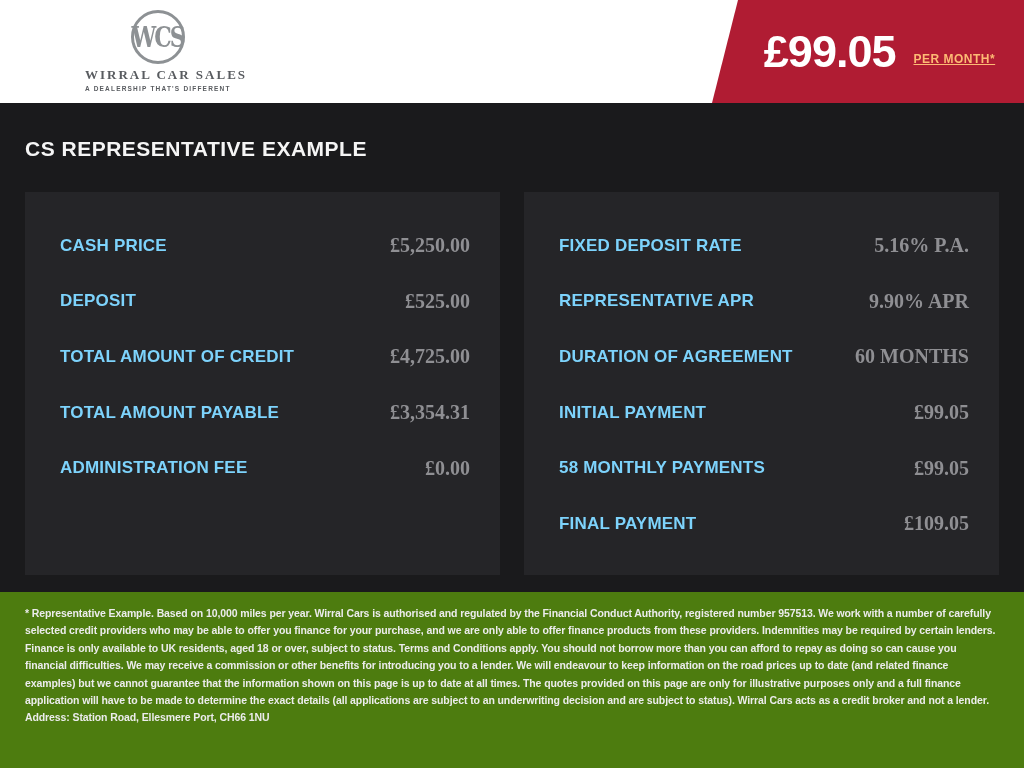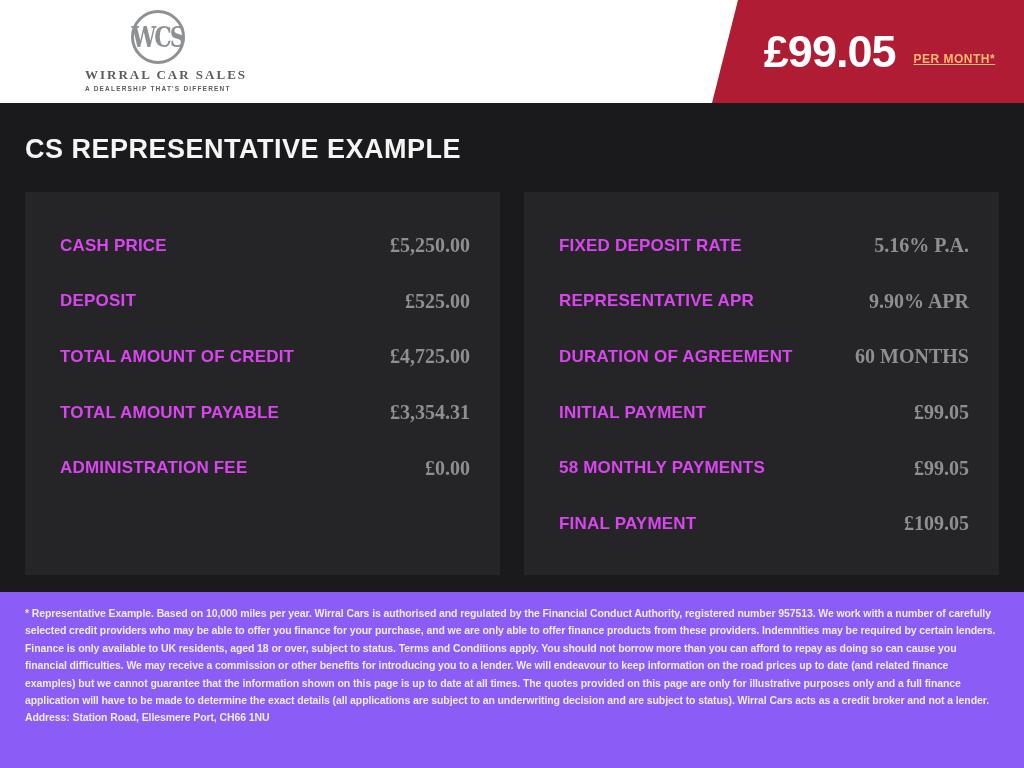--- a/index.html
+++ b/index.html
@@ -88,21 +88,21 @@
   }
 
   
   .main {
     height: 489px;
     background: #1a1a1c;
     padding: 0 25px;
   }
   .section-title {
     padding-top: 33px;
-    font-size: 27px;
+    font-size: 21px;
     font-weight: bold;
     letter-spacing: 0.5px;
     color: #f5f5f5;
     line-height: 26px;
   }
   .panels {
     display: flex;
     gap: 24px;
     margin-top: 30px;
   }
@@ -117,35 +117,35 @@
   .frow {
     height: 55.6px;
     display: flex;
     align-items: center;
     justify-content: space-between;
   }
   .flabel {
     font-size: 17px;
     font-weight: bold;
     letter-spacing: 0.2px;
-    color: #d946ef;
+    color: #7dd3fc;
     white-space: nowrap;
   }
   .fvalue {
     font-family: "Liberation Serif", serif;
     font-weight: bold;
     font-size: 20px;
     color: #8f8f93;
     white-space: nowrap;
   }
 
   
   .disclaimer-section {
     height: 176px;
-    background: #8b5cf6;
+    background: #4d7c0f;
     padding: 13px 26px 0 25px;
   }
   .disclaimer-text {
     font-size: 10.5px;
     font-weight: bold;
     letter-spacing: -0.1px;
     line-height: 17.4px;
     color: #ececec;
     max-width: 985px;
   }

